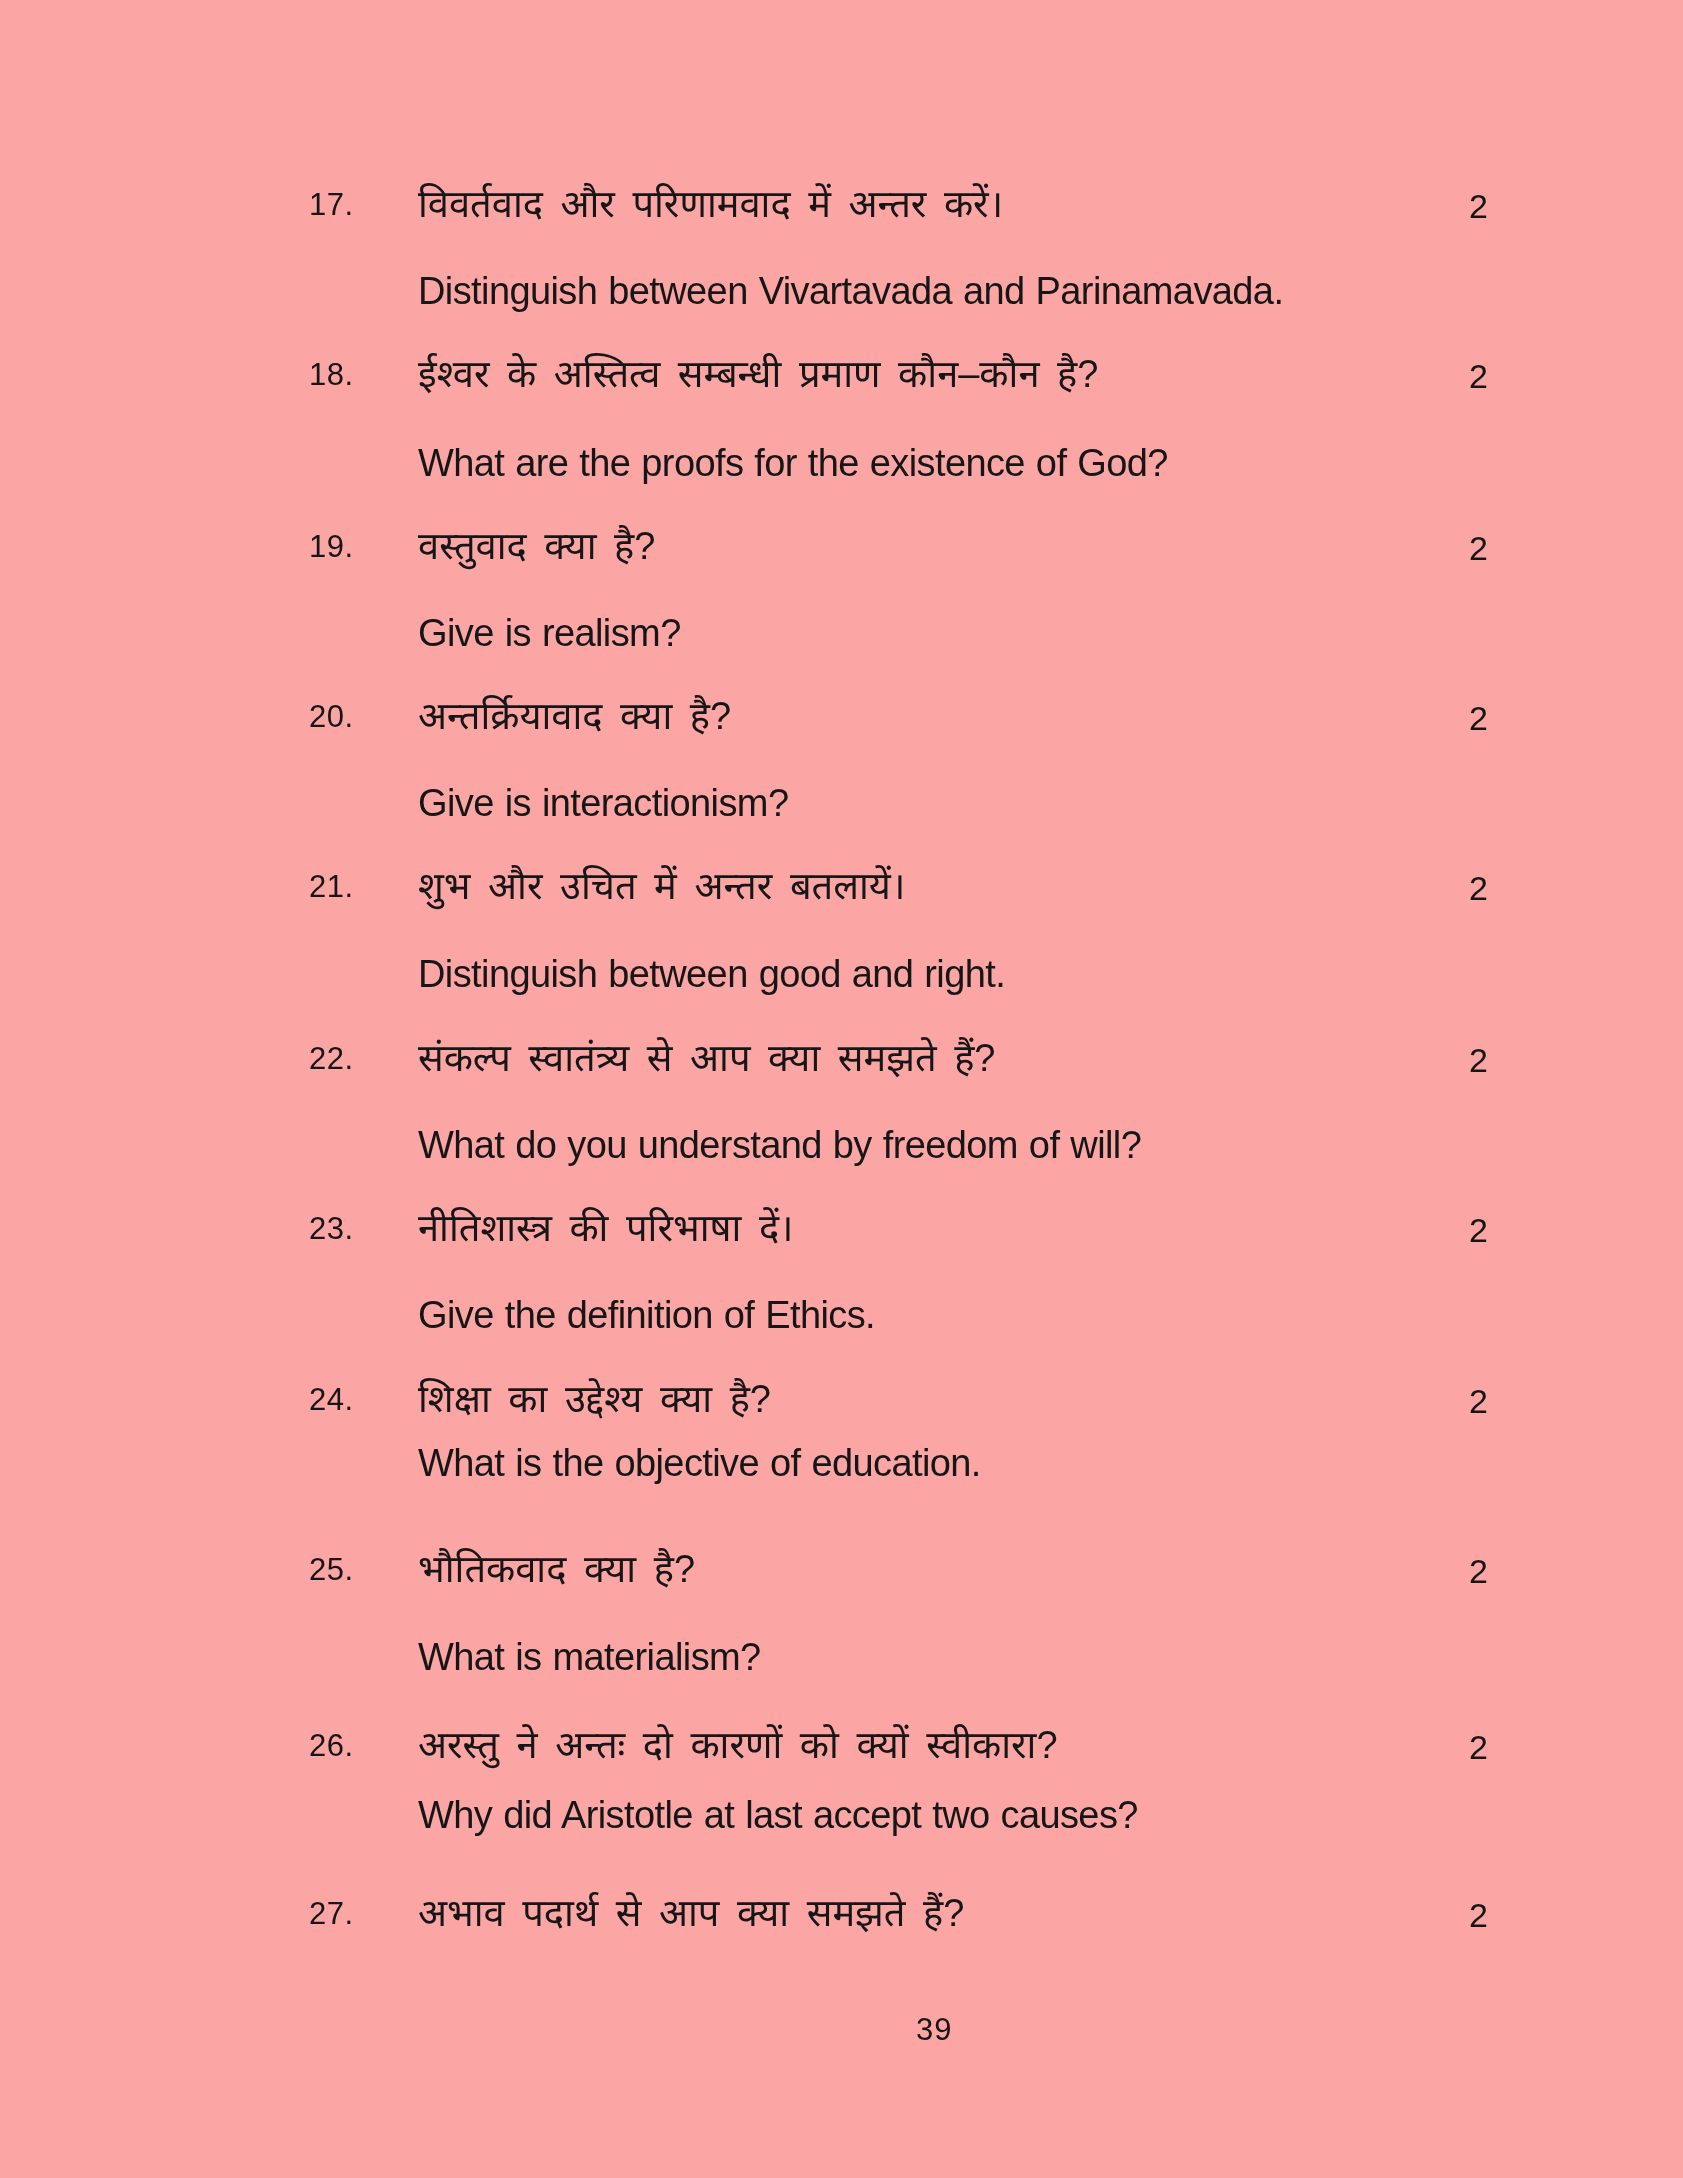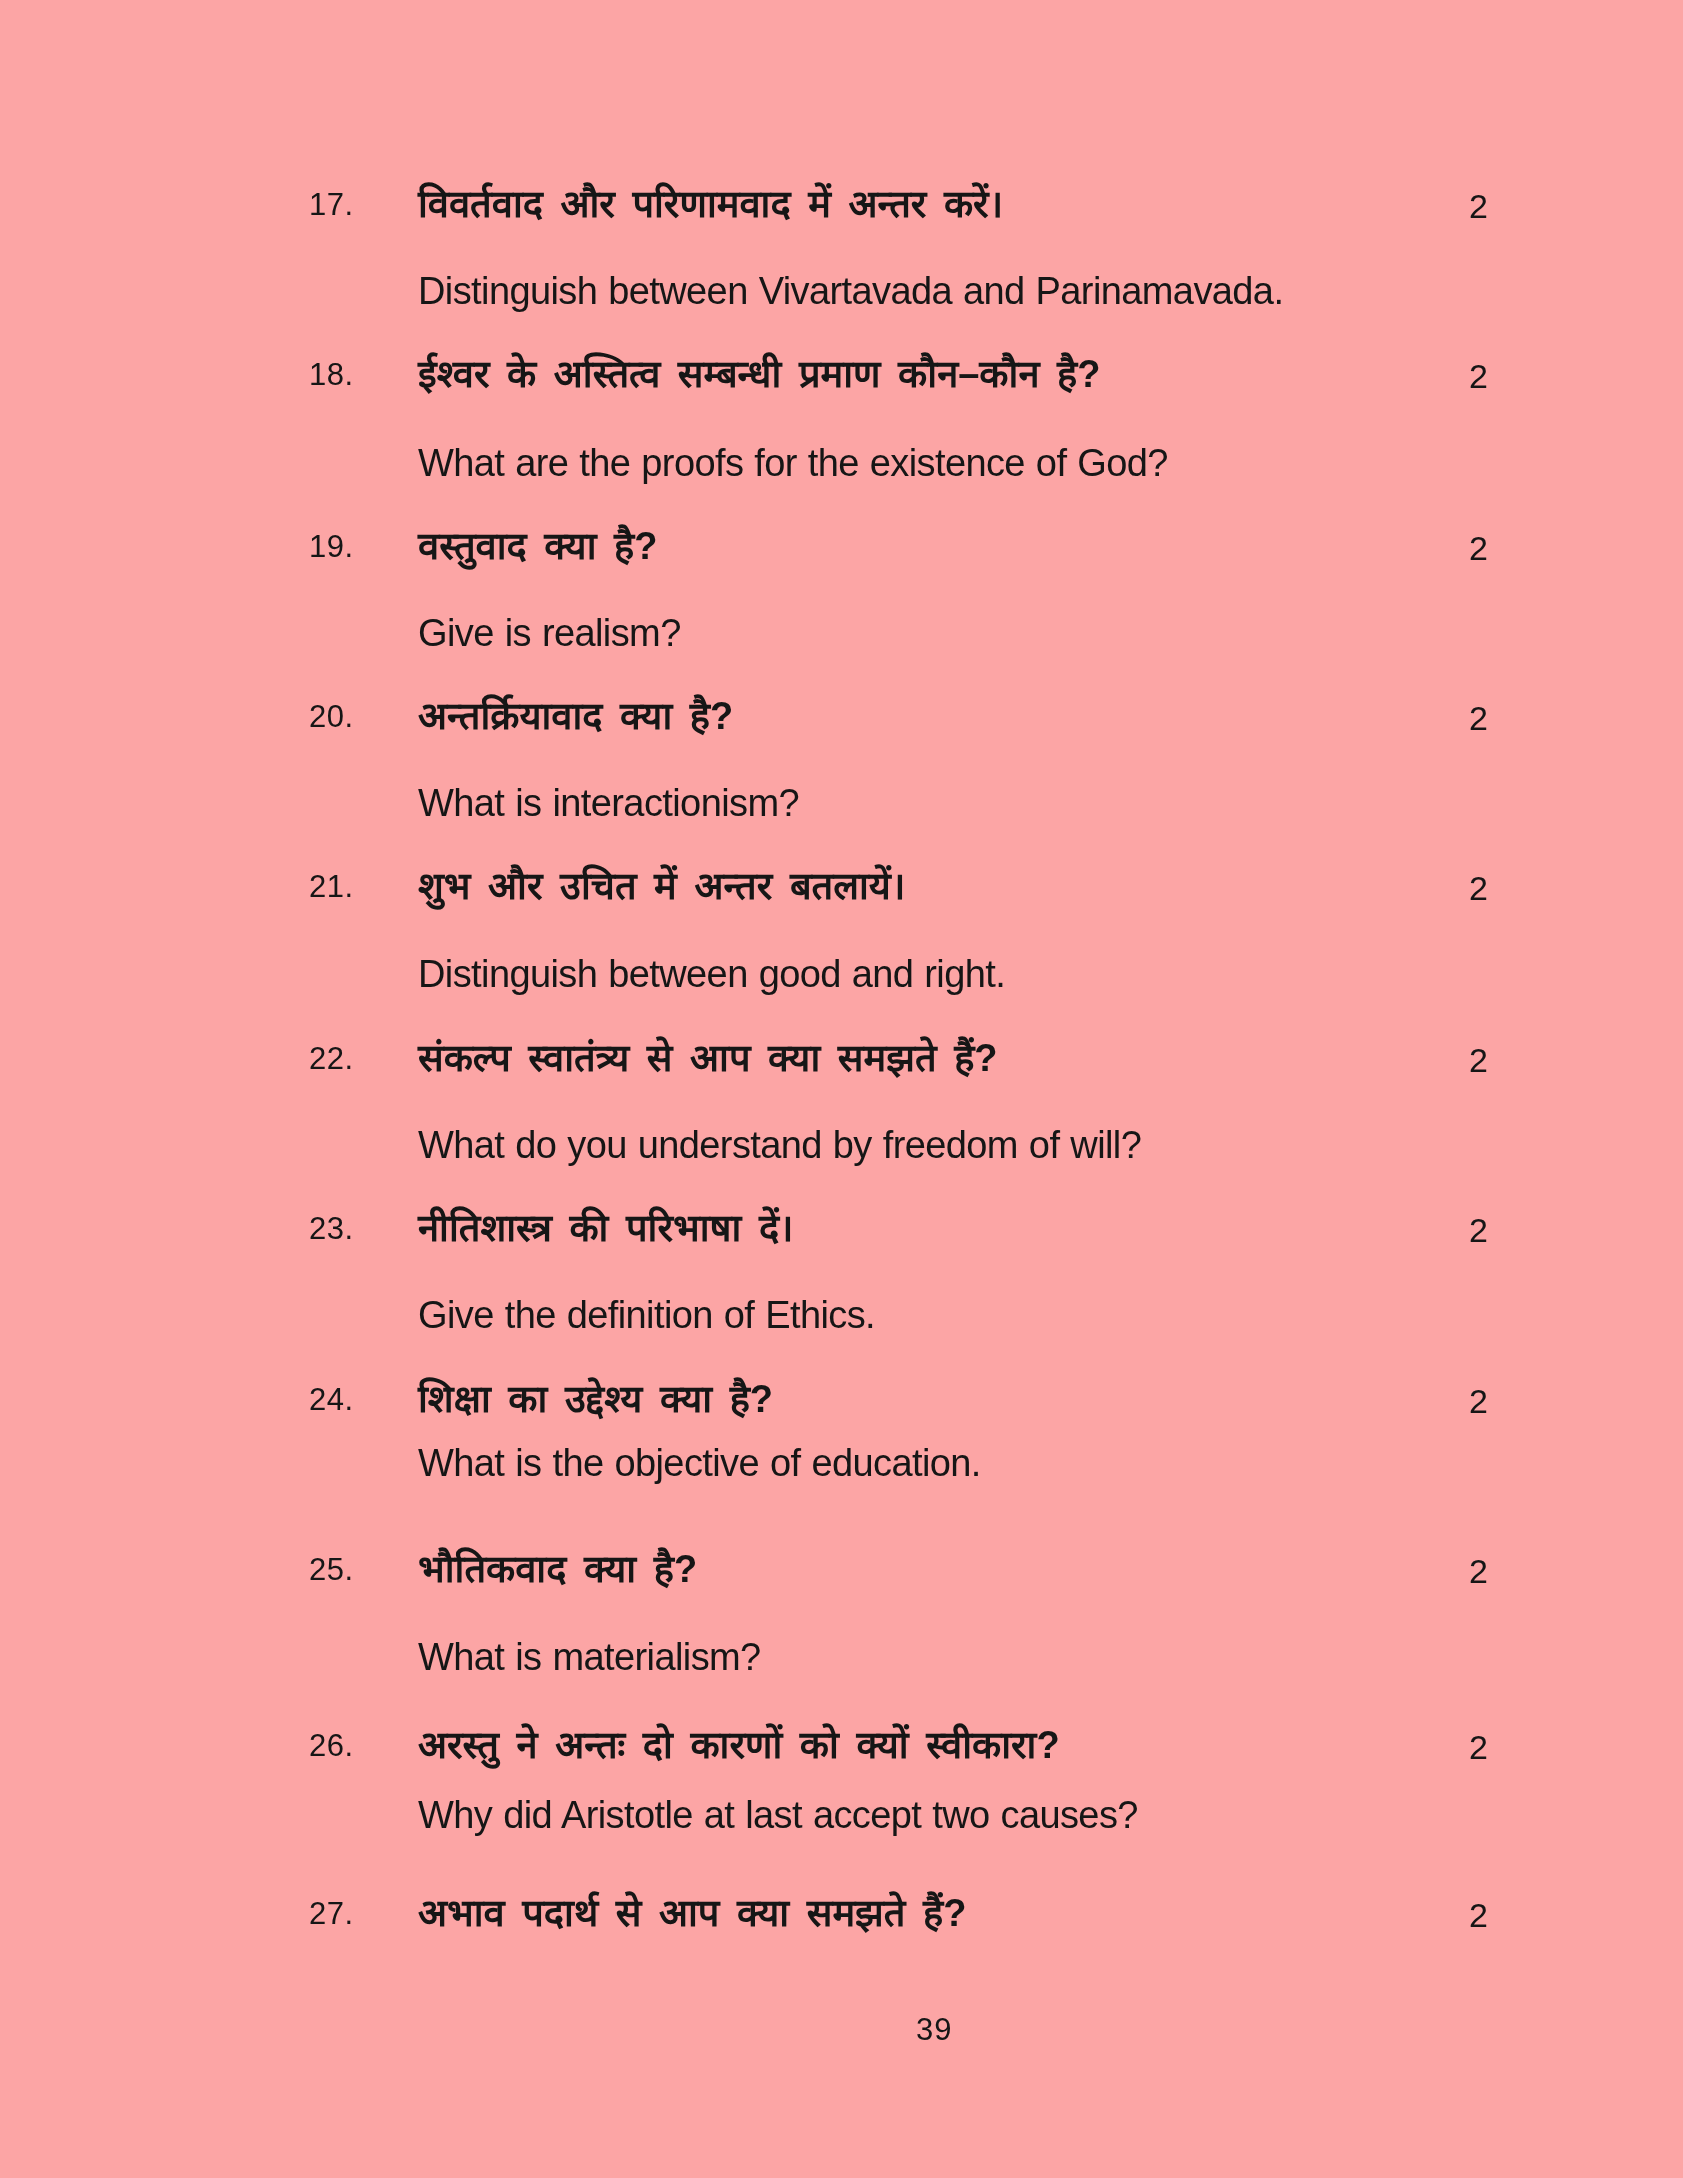--- a/index.html
+++ b/index.html
@@ -32,21 +32,20 @@
   }
   .qtext {
     position: absolute;
     left: 418px;
     bottom: 2px;
     font-size: 38px;
     white-space: nowrap;
   }
   .hindi {
     word-spacing: 7px;
-    font-weight: bold;
   }
   .english {
     letter-spacing: -0.6px;
     word-spacing: 1px;
     margin-top: 20px;
   }
   .marks {
     position: absolute;
     left: 1469px;
     bottom: 4px;
@@ -92,21 +91,21 @@
   <div class="line" style="top:604px">
     <span class="qtext english">Give is realism?</span>
   </div>
 
   <div class="line" style="top:689px">
     <span class="qno">20.</span>
     <span class="qtext hindi">अन्तर्क्रियावाद क्या है?</span>
     <span class="marks">2</span>
   </div>
   <div class="line" style="top:774px">
-    <span class="qtext english">What is interactionism?</span>
+    <span class="qtext english">Give is interactionism?</span>
   </div>
 
   <div class="line" style="top:859px">
     <span class="qno">21.</span>
     <span class="qtext hindi">शुभ और उचित में अन्तर बतलायें।</span>
     <span class="marks">2</span>
   </div>
   <div class="line" style="top:945px">
     <span class="qtext english">Distinguish between good and right.</span>
   </div>

